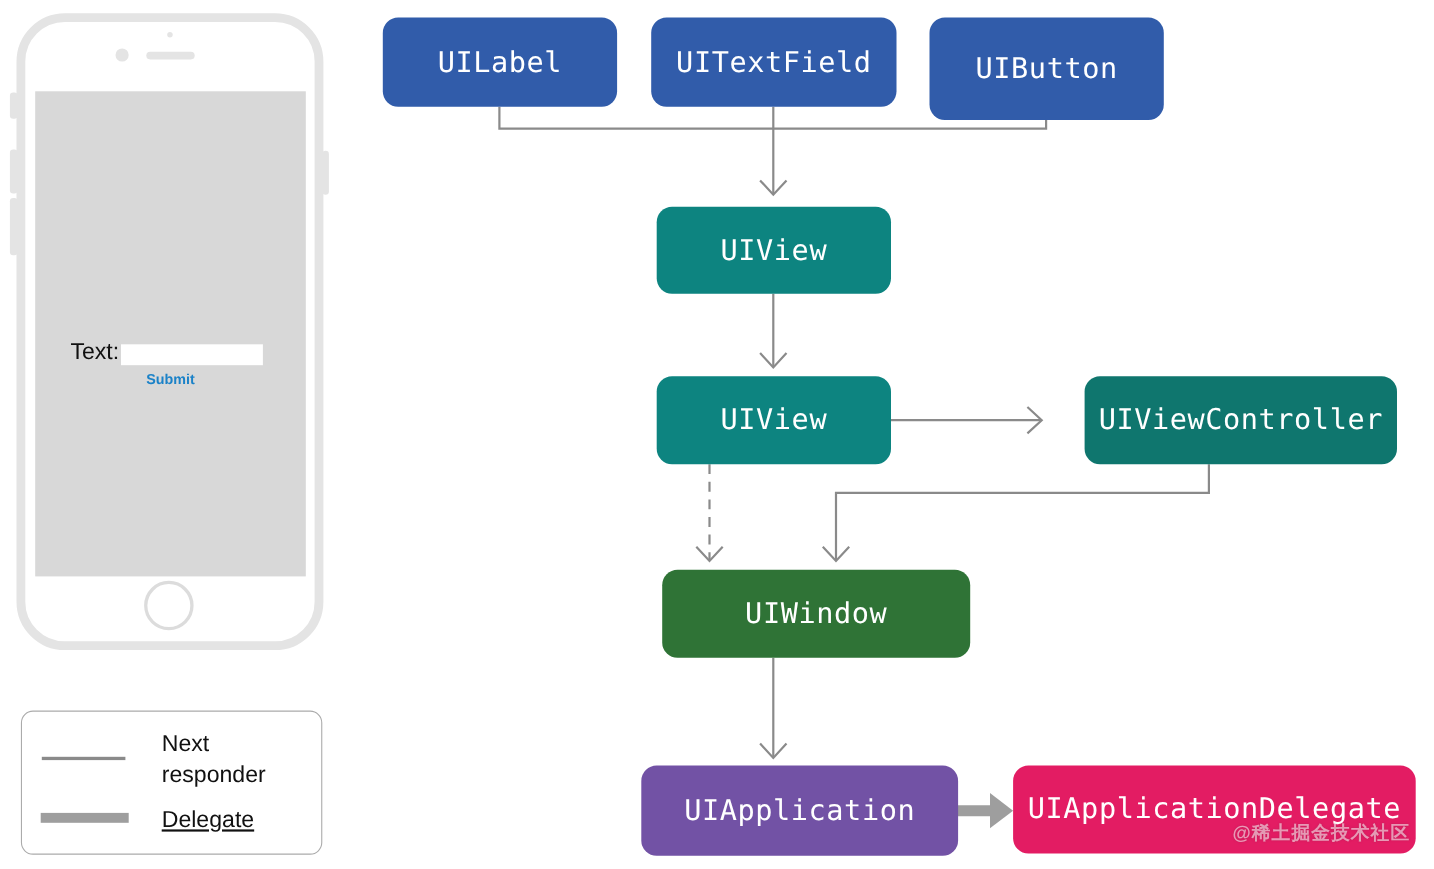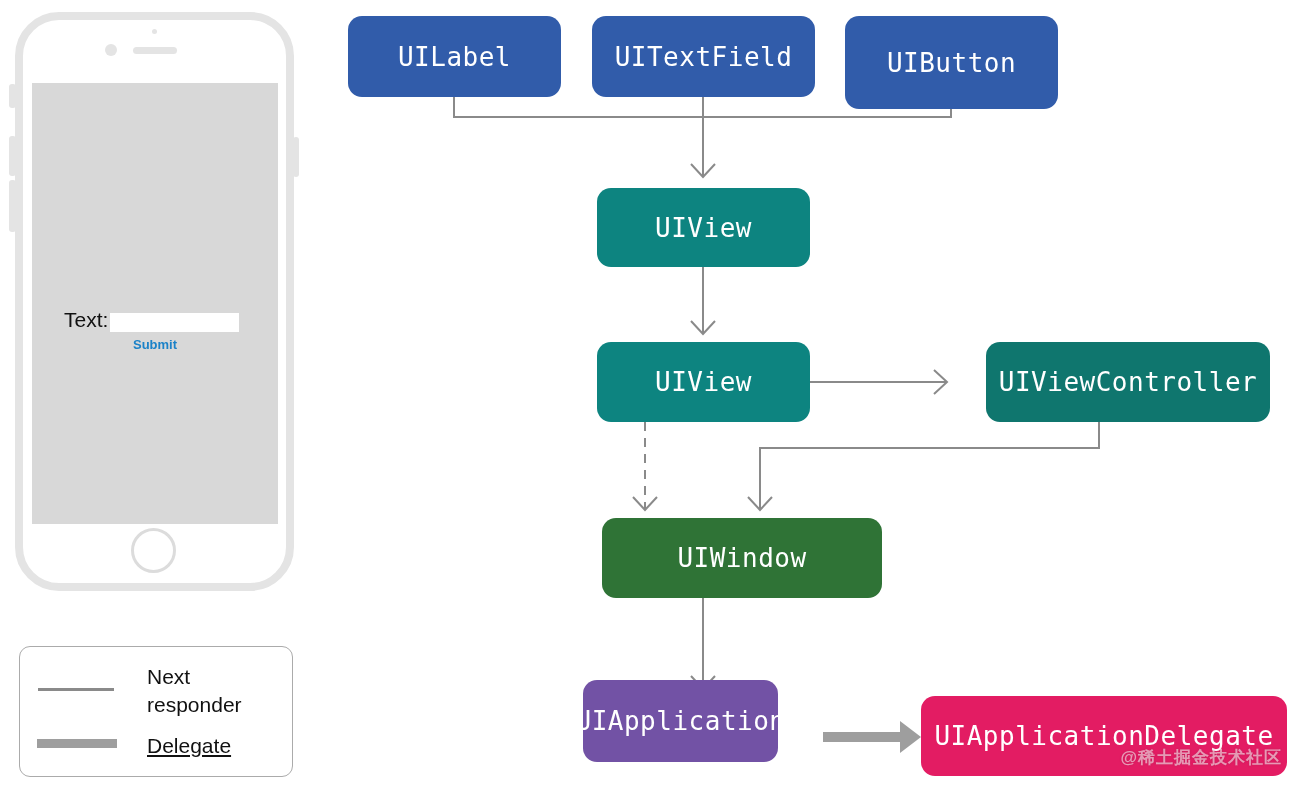--- a/index.html
+++ b/index.html
@@ -9,21 +9,21 @@
   .node{position:absolute;border-radius:14px;color:#ffffff;display:flex;align-items:center;
         justify-content:center;font-family:"DejaVu Sans Mono", monospace;font-size:26px;
         letter-spacing:0.5px;white-space:nowrap;}
   .n-uilabel{left:348px;top:16px;width:213px;height:81px;}
   .n-uitextfield{left:592px;top:16px;width:223px;height:81px;}
   .n-uibutton{left:845px;top:16px;width:213px;height:93px;}
   .n-uiview-top{left:597px;top:188px;width:213px;height:79px;}
   .n-uiview-main{left:597px;top:342px;width:213px;height:80px;}
   .n-uiviewcontroller{left:958px;top:342px;width:284px;height:80px;}
   .n-uiwindow{left:588px;top:518px;width:280px;height:80px;margin-left:14px;}
-  .n-uiapplication{left:583px;top:680px;width:195px;height:82px;}
+  .n-uiapplication{left:583px;top:696px;width:288px;height:82px;}
   .n-uiappdelegate{left:921px;top:696px;width:366px;height:80px;}
   
   svg.wires{position:absolute;left:0;top:0;}
   
   .phone-body{position:absolute;left:15px;top:12px;width:263px;height:563px;border:8px solid #e4e4e4;
               border-radius:44px;background:#ffffff;}
   .phone-screen{position:absolute;left:32px;top:83px;width:246px;height:441px;background:#d8d8d8;}
   .phone-dot-top{position:absolute;left:152px;top:29px;width:5px;height:5px;border-radius:50%;background:#e4e4e4;}
   .phone-camera{position:absolute;left:105px;top:44px;width:12px;height:12px;border-radius:50%;background:#e4e4e4;}
   .phone-speaker{position:absolute;left:133px;top:47px;width:44px;height:7px;border-radius:4px;background:#e4e4e4;}

